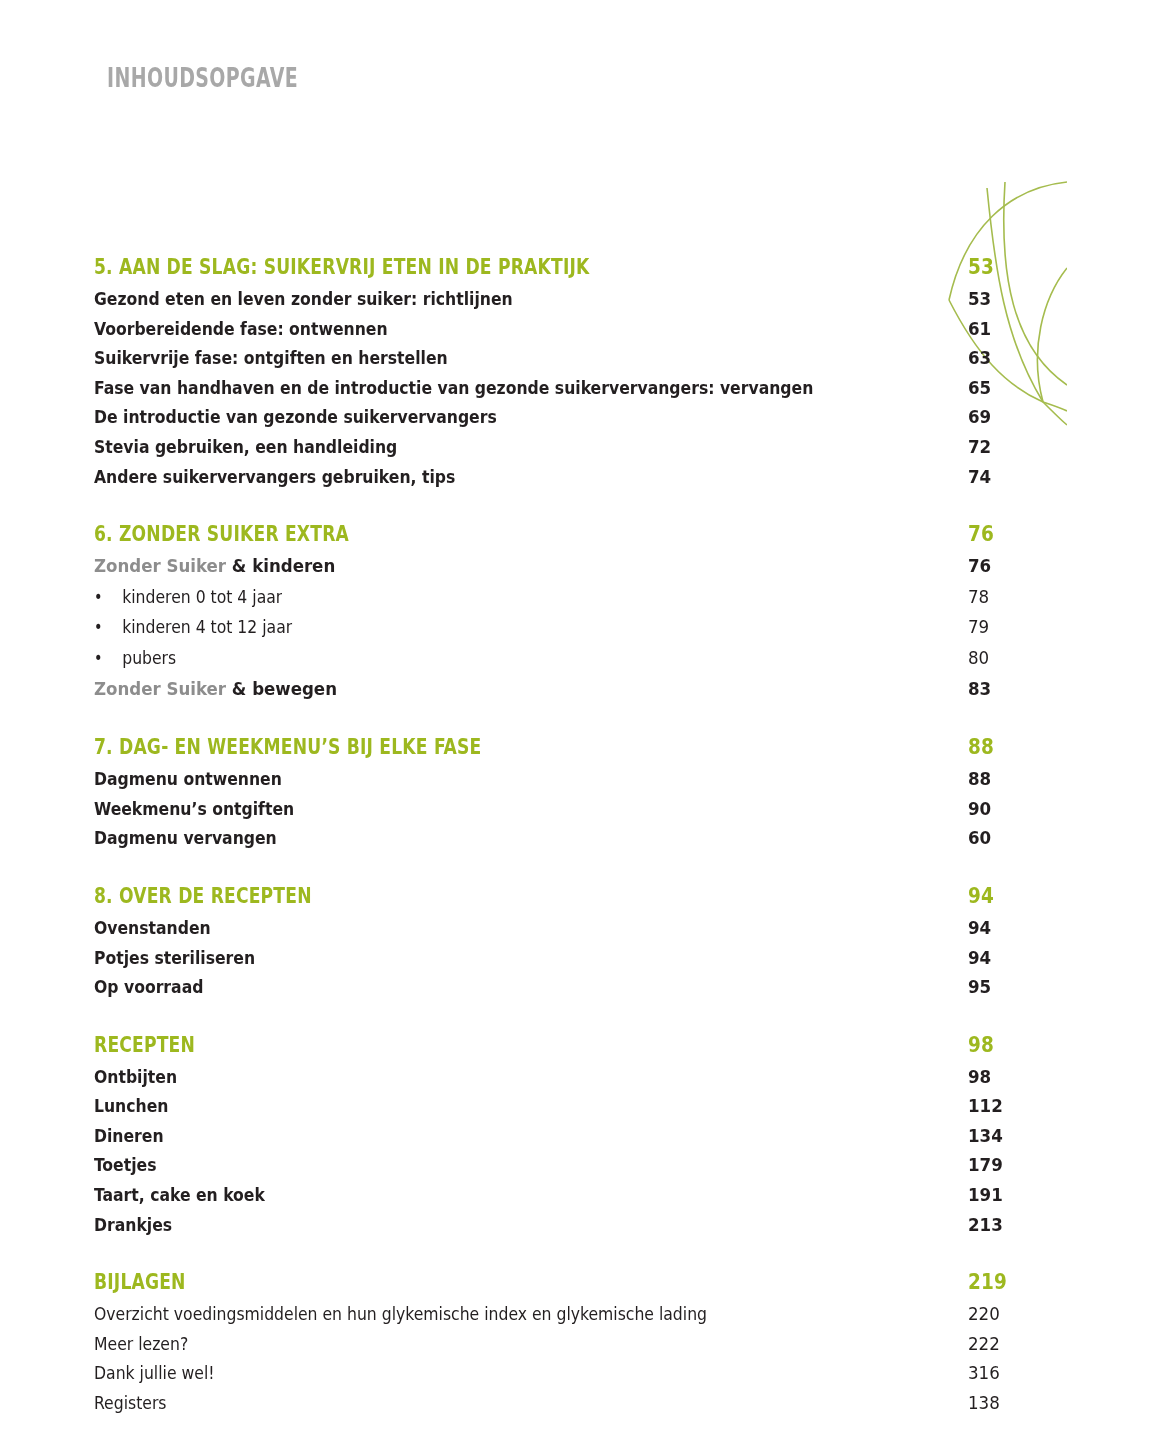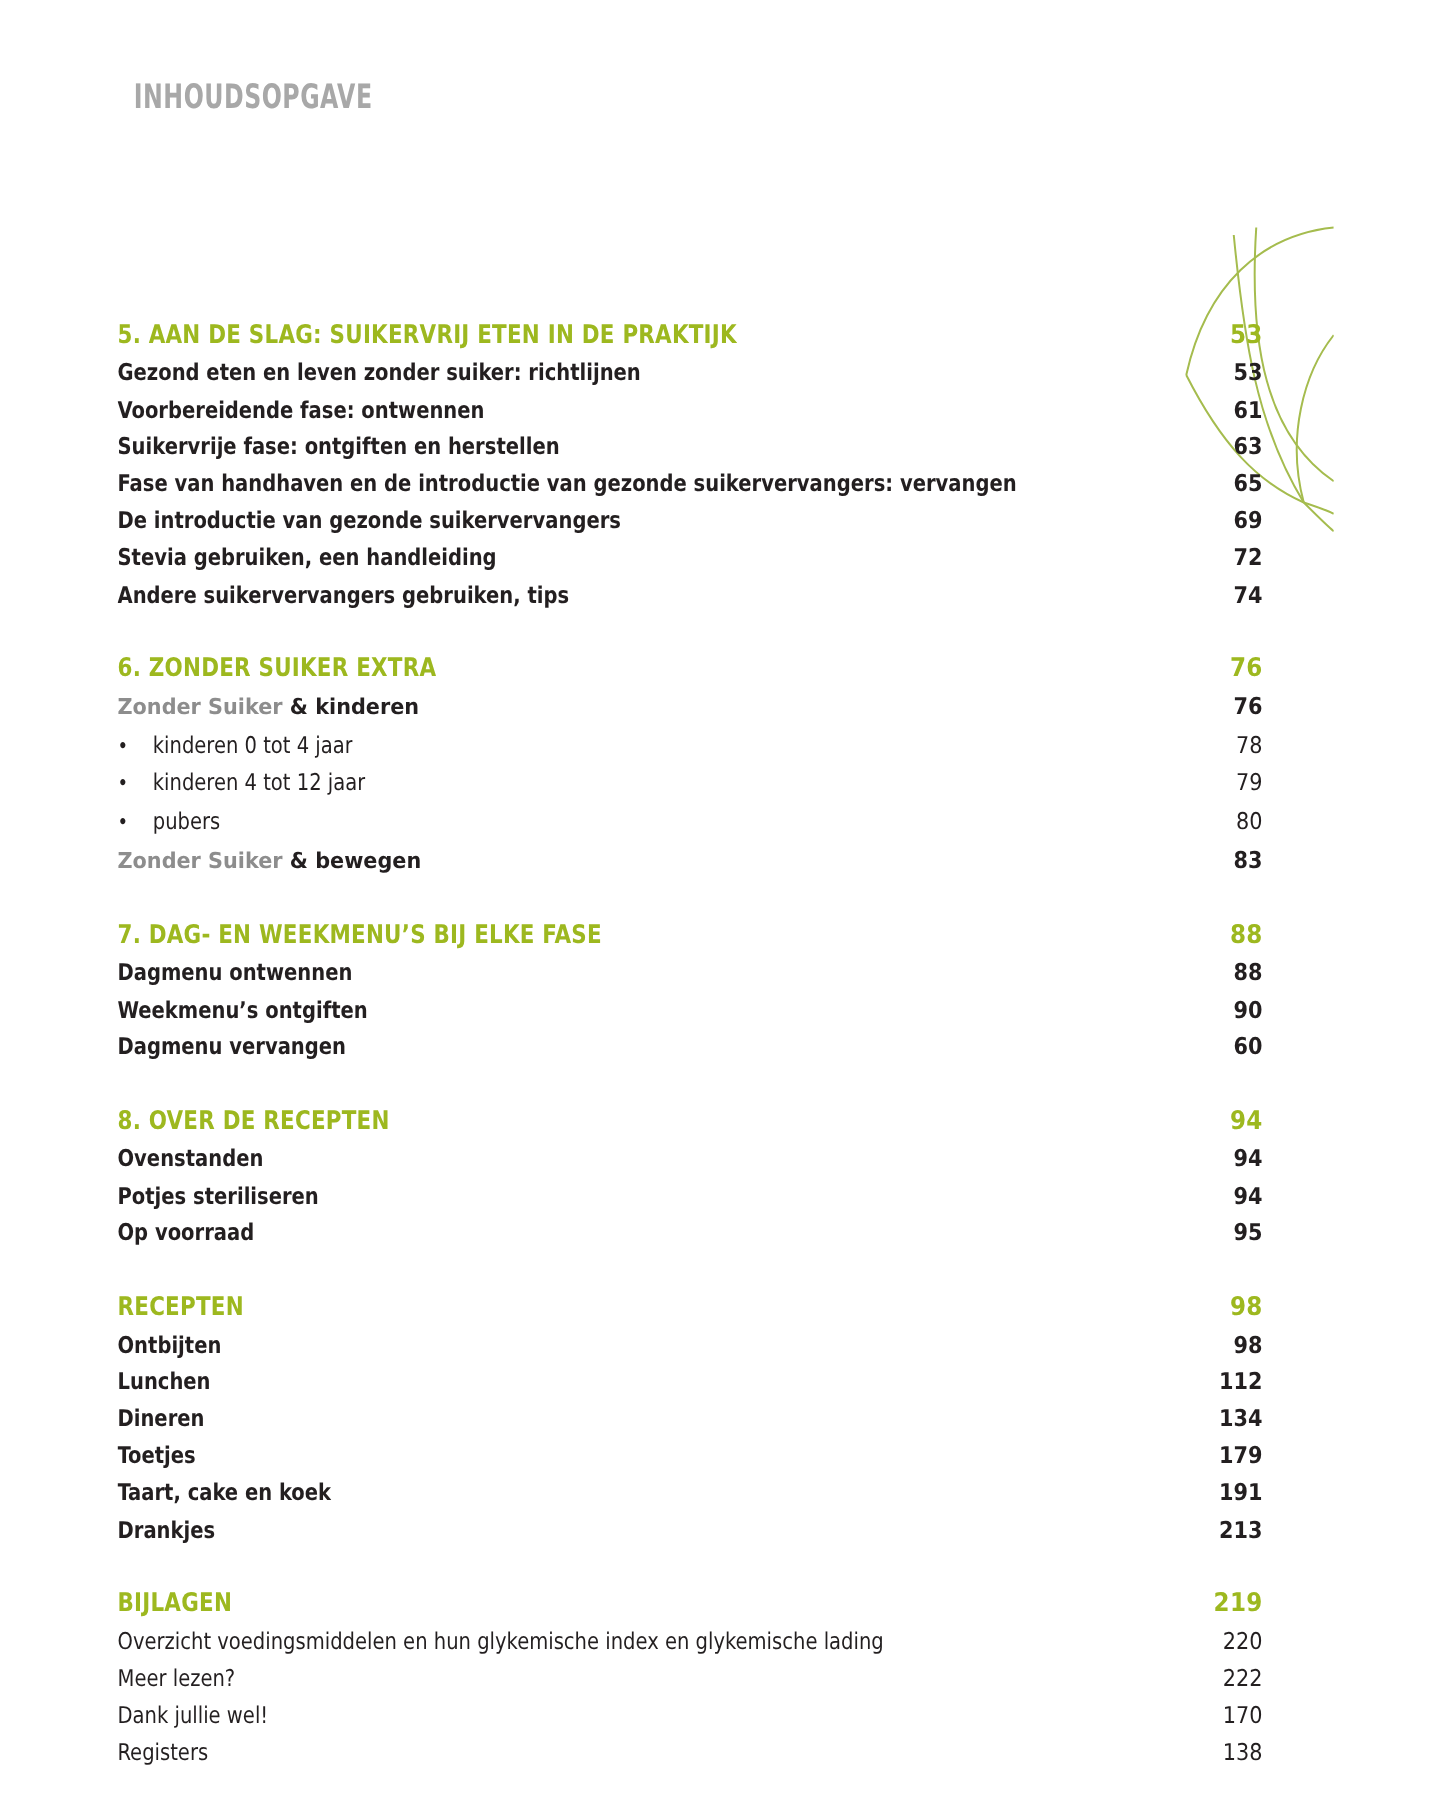--- a/index.html
+++ b/index.html
@@ -64,21 +64,21 @@
     align-items: baseline;
     width: 100%;
     line-height: 29.6px;
     white-space: nowrap;
   }
 
   .row .label { flex: 0 1 auto; overflow: hidden; }
   .row .spacer { flex: 1 1 auto; }
   .row .pageno {
     flex: 0 0 auto;
-    text-align: right;
+    text-align: left;
     min-width: 42px;
   }
 
   
   .row.header .label,
   .row.header .pageno {
     color: #9db81f;
     font-family: "DejaVu Sans Condensed", "Liberation Sans Narrow", "Liberation Sans", sans-serif;
     font-weight: 700;
     font-size: 20.5px;
@@ -332,21 +332,21 @@
           <span class="pageno">220</span>
         </div>
         <div class="row light">
           <span class="label">Meer lezen?</span>
           <span class="spacer"></span>
           <span class="pageno">222</span>
         </div>
         <div class="row light">
           <span class="label">Dank jullie wel!</span>
           <span class="spacer"></span>
-          <span class="pageno">170</span>
+          <span class="pageno">316</span>
         </div>
         <div class="row light">
           <span class="label">Registers</span>
           <span class="spacer"></span>
           <span class="pageno">138</span>
         </div>
       </div>
     </div>
 
 </div>

